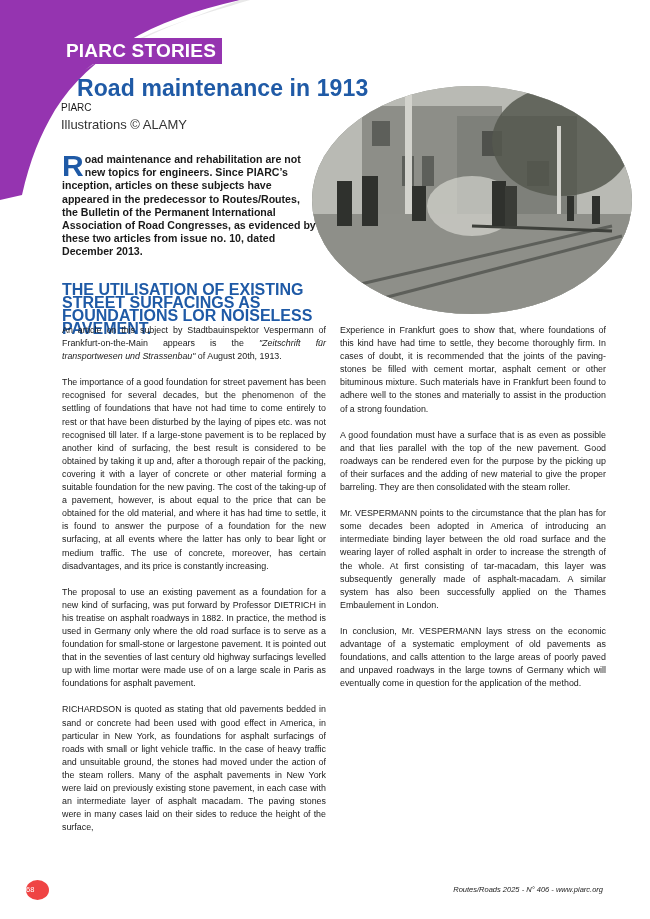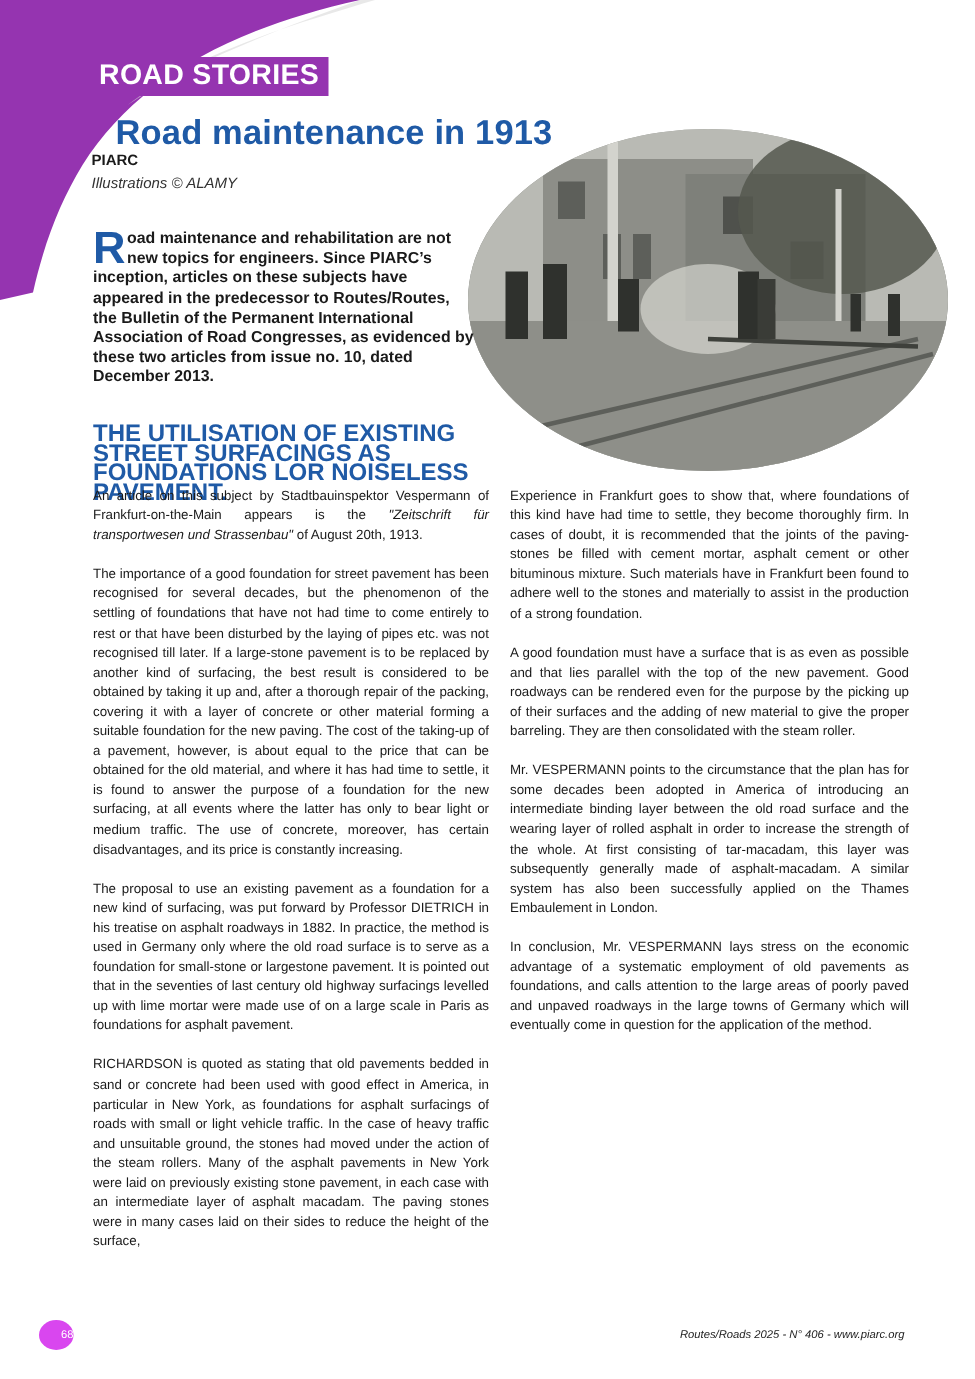--- a/index.html
+++ b/index.html
@@ -11,22 +11,22 @@
   .section-tag {
     position: absolute; left: 60px; top: 38px; height: 26px;
     background: #9534b0; color: #ffffff;
     font-family: "Liberation Sans", sans-serif; font-weight: bold;
     font-size: 19px; line-height: 26px; padding: 0 6px; letter-spacing: 0.2px;
   }
   .title {
     position: absolute; left: 77px; top: 75px;
     font-size: 23px; font-weight: bold; color: #1f5aa6; letter-spacing: 0.1px;
   }
-  .author { position: absolute; left: 61px; top: 102px; font-size: 10px; font-weight: bold; }
-  .credits { position: absolute; left: 61px; top: 117px; font-size: 10px; font-style: italic; color: #333; text-align: right; }
+  .author { position: absolute; left: 61px; top: 102px; font-size: 10px; font-weight: normal; }
+  .credits { position: absolute; left: 61px; top: 117px; font-size: 13px; color: #333; text-align: right; }
 
   .photo {
     position: absolute; left: 312px; top: 86px; width: 320px; height: 228px;
     border-radius: 50%; overflow: hidden;
     background: radial-gradient(ellipse at 50% 40%, #c7c7c1 0%, #a6a7a1 40%, #6f726c 75%, #4e504c 100%);
   }
   .photo svg { width: 100%; height: 100%; display: block; }
 
   .lead {
     position: absolute; left: 62px; top: 153px; width: 255px;
@@ -46,36 +46,36 @@
     position: absolute; top: 324px; width: 264px;
     font-size: 8.9px; line-height: 13.1px; color: #1a1a1a; text-align: justify;
   }
   .col.left { left: 62px; }
   .col.right { left: 340px; top: 324px; width: 266px; }
   .col p { margin-bottom: 13px; }
   .col p em { font-style: italic; }
 
   .pagenum {
     position: absolute; left: 26px; top: 880px; width: 23px; height: 20px;
-    border-radius: 50%; background: #d946ef; color: #ffffff;
-    font-size: 7.5px; line-height: 20px; text-align: right;
+    border-radius: 50%; background: #ef4444; color: #ffffff;
+    font-size: 7.5px; line-height: 20px; text-align: left;
   }
   .footer-right {
     position: absolute; right: 47px; top: 885px; font-size: 7.5px; font-style: italic; color: #222; text-align: center;
   }
 </style>
 </head>
 <body>
 
 <svg class="corner" viewBox="0 0 650 200">
   <path d="M0,0 L240,0 C150,20 90,55 55,110 C40,135 30,160 22,195 L0,200 Z" fill="#9534b0"></path>
   <path d="M240,0 L250,0 C200,15 130,35 85,70 C130,40 190,18 240,0 Z" fill="#d9d9d9" opacity="0.6"></path>
 </svg>
 
-<div class="section-tag">ROAD STORIES</div>
+<div class="section-tag">PIARC STORIES</div>
 <div class="title">Road maintenance in 1913</div>
 <div class="author">PIARC</div>
 <div class="credits">Illustrations © ALAMY</div>
 
 <div class="photo">
   <svg viewBox="0 0 320 228" preserveAspectRatio="none">
     <rect x="0" y="0" width="320" height="228" fill="#b9bab4"></rect>
     <rect x="50" y="20" width="140" height="120" fill="#8d8e88"></rect>
     <rect x="60" y="35" width="18" height="25" fill="#5d5f5a"></rect>
     <rect x="90" y="70" width="12" height="30" fill="#5d5f5a"></rect>

